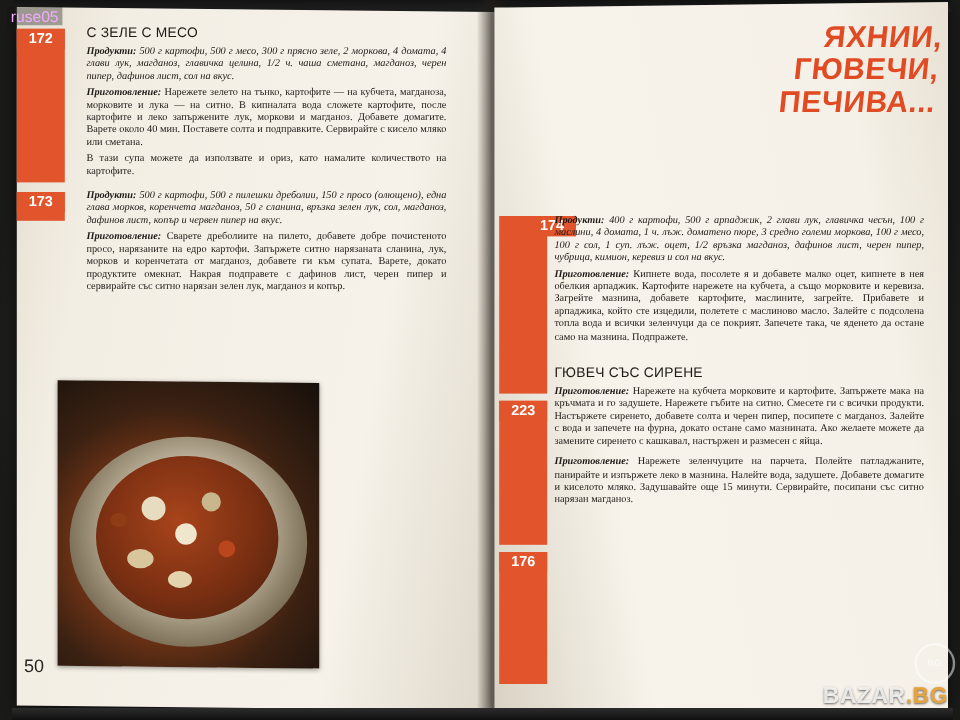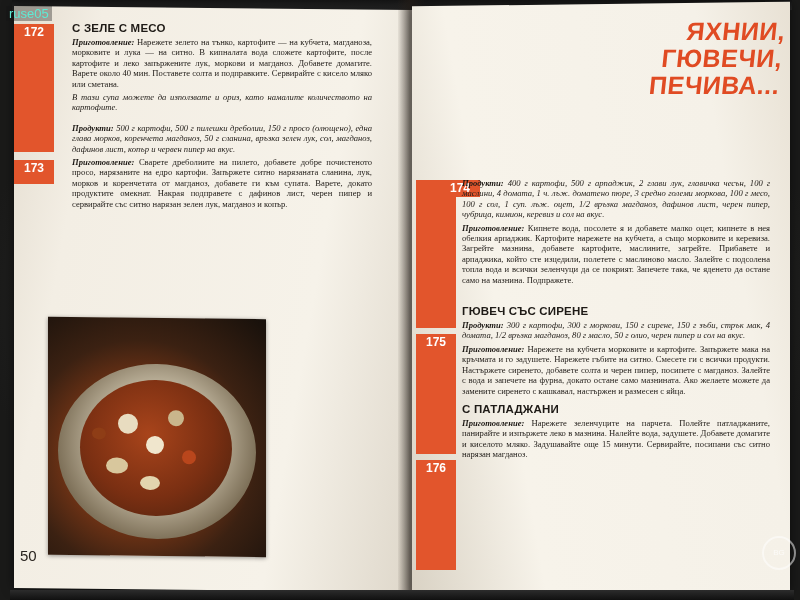--- a/index.html
+++ b/index.html
@@ -58,38 +58,37 @@
   }
 
   
   .col {
     position: absolute;
     color: #1e1a16;
   }
   .recipe { margin-bottom: 7px; }
   .rtitle {
     font-family: "Liberation Sans", sans-serif;
-    font-weight: bold;
+    font-weight: normal;
     font-size: 11.5px;
     letter-spacing: .2px;
     margin: 0 0 3px 0;
     text-transform: uppercase;
   }
   .para {
     font-size: 8.6px;
     line-height: 10.4px;
     text-align: justify;
     margin: 0 0 3px 0;
   }
   .para i { font-style: italic; }
   .lbl { font-style: italic; font-weight: bold; }
   .note {
     font-size: 8.6px;
     line-height: 10.4px;
-    font-style: italic;
     text-align: justify;
     margin: 0 0 4px 0;
   }
   
   .numtab {
     position: absolute;
     width: 40px;
     background: #e2552c;
     color: #fff;
     font-family: "Liberation Sans", sans-serif;
@@ -177,21 +176,21 @@
     font-size: 8px;
     text-align: center;
     line-height: 30px;
   }
   
   .corner-url {
     position: absolute;
     left: 6px; top: 6px;
     font-family: "Liberation Sans", sans-serif;
     font-size: 13px;
-    color: #5eead4;
+    color: #f0abfc;
     background: rgba(20,20,20,.35);
     padding: 0 3px;
   }
 </style>
 </head>
 <body>
 
 <div id="page">
   <div class="book">
 
@@ -201,20 +200,24 @@
 
     <div class="numbar" style="left:14px; top:24px; height:128px;"></div>
     <div class="numtab" style="left:14px; top:24px;">172</div>
 
     <div class="numbar" style="left:14px; top:160px; height:24px;"></div>
     <div class="numtab" style="left:14px; top:160px;">173</div>
 
     <div class="col" style="left:72px; top:22px; width:300px;">
       <div class="recipe">
         <div class="rtitle">С ЗЕЛЕ С МЕСО</div>
+        <p class="para">
+          <span class="lbl">Продукти:</span>
+          <i>500 г картофи, 500 г месо, 300 г прясно зеле, 2 моркова, 4 домата, 4 глави лук, магданоз, главичка целина, 1/2 ч. чаша сметана, магданоз, черен пипер, дафинов лист, сол на вкус.</i>
+        </p>
         <p class="para">
           <span class="lbl">Приготовление:</span>
           <span>Нарежете зелето на тънко, картофите — на кубчета, магданоза, морковите и лука — на ситно. В кипналата вода сложете картофите, после картофите и леко запържените лук, моркови и магданоз. Добавете домагите. Варете около 40 мин. Поставете солта и подправките. Сервирайте с кисело мляко или сметана.</span>
         </p>
         <p class="note">В тази супа можете да използвате и ориз, като намалите количеството на картофите.</p>
       </div>
 
       <div class="recipe" style="margin-top:10px;">
         <p class="para">
           <span class="lbl">Продукти:</span>
@@ -248,56 +251,54 @@
     <div class="bighead">
       <div>ЯХНИИ,</div>
       <div>ГЮВЕЧИ,</div>
       <div>ПЕЧИВА...</div>
     </div>
 
     <div class="numbar" style="left:416px; top:180px; height:148px;"></div>
     <div class="numtab" style="left:440px; top:180px;">174</div>
 
     <div class="numbar" style="left:416px; top:334px; height:120px;"></div>
-    <div class="numtab" style="left:416px; top:334px;">175</div>
+    <div class="numtab" style="left:416px; top:334px;">223</div>
 
     <div class="numbar" style="left:416px; top:460px; height:110px;"></div>
     <div class="numtab" style="left:416px; top:460px;">176</div>
 
     <div class="col" style="left:462px; top:178px; width:308px;">
       <div class="recipe">
         <p class="para">
           <span class="lbl">Продукти:</span>
           <i>400 г картофи, 500 г арпаджик, 2 глави лук, главичка чесън, 100 г маслини, 4 домата, 1 ч. лъж. доматено пюре, 3 средно големи моркова, 100 г месо, 100 г сол, 1 суп. лъж. оцет, 1/2 връзка магданоз, дафинов лист, черен пипер, чубрица, кимион, керевиз и сол на вкус.</i>
         </p>
         <p class="para">
           <span class="lbl">Приготовление:</span>
           <span>Кипнете вода, посолете я и добавете малко оцет, кипнете в нея обелкия арпаджик. Картофите нарежете на кубчета, а също морковите и керевиза. Загрейте мазнина, добавете картофите, маслините, загрейте. Прибавете и арпаджика, който сте изцедили, полетете с маслиново масло. Залейте с подсолена топла вода и всички зеленчуци да се покрият. Запечете така, че яденето да остане само на мазнина. Подпражете.</span>
         </p>
       </div>
 
       <div class="recipe" style="margin-top:20px;">
         <div class="rtitle">ГЮВЕЧ СЪС СИРЕНЕ</div>
         <p class="para">
-          <span class="lbl">Продукти:</span>
-          <i>300 г картофи, 300 г моркови, 150 г сирене, 150 г зъби, стрък мак, 4 домата, 1/2 връзка магданоз, 80 г масло, 50 г олио, черен пипер и сол на вкус.</i>
-        </p>
-        <p class="para">
           <span class="lbl">Приготовление:</span>
           <span>Нарежете на кубчета морковите и картофите. Запържете мака на кръчмата и го задушете. Нарежете гъбите на ситно. Смесете ги с всички продукти. Настържете сиренето, добавете солта и черен пипер, посипете с магданоз. Залейте с вода и запечете на фурна, докато остане само мазнината. Ако желаете можете да замените сиренето с кашкавал, настържен и размесен с яйца.</span>
         </p>
       </div>
 
       <div class="recipe" style="margin-top:5px;">
-        <div class="rtitle">С ПАТЛАДЖАНИ</div>
         <p class="para">
           <span class="lbl">Приготовление:</span>
           <span>Нарежете зеленчуците на парчета. Полейте патладжаните, панирайте и изпържете леко в мазнина. Налейте вода, задушете. Добавете домагите и киселото мляко. Задушавайте още 15 минути. Сервирайте, посипани със ситно нарязан магданоз.</span>
         </p>
       </div>
     </div>
 
     <div class="page-edge-bottom"></div>
   </div>
 
   <div class="corner-url">ruse05</div>
   <div class="wm-badge">BG</div>
+  <div class="wm">
+    <span>BAZAR</span><span class="dot">.BG</span>
+  </div>
 </div>
 
 </body></html>

